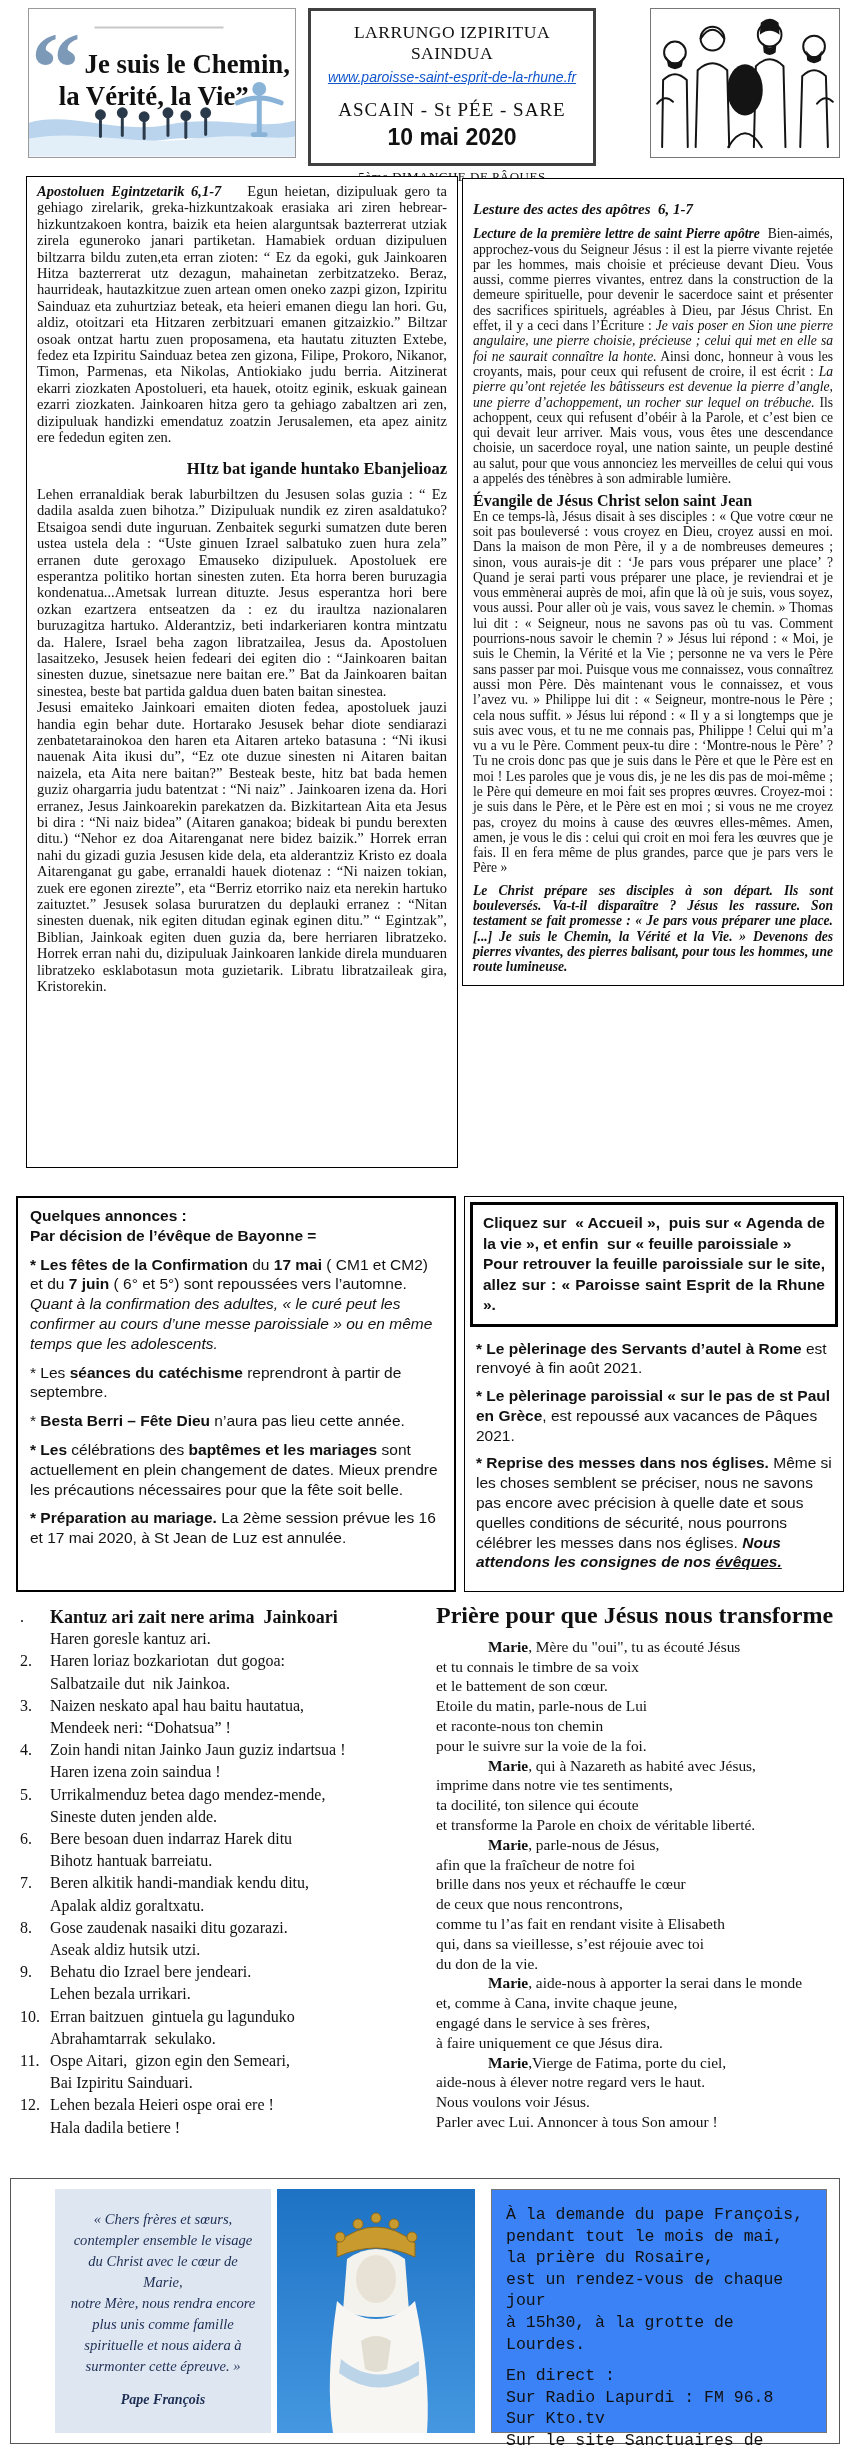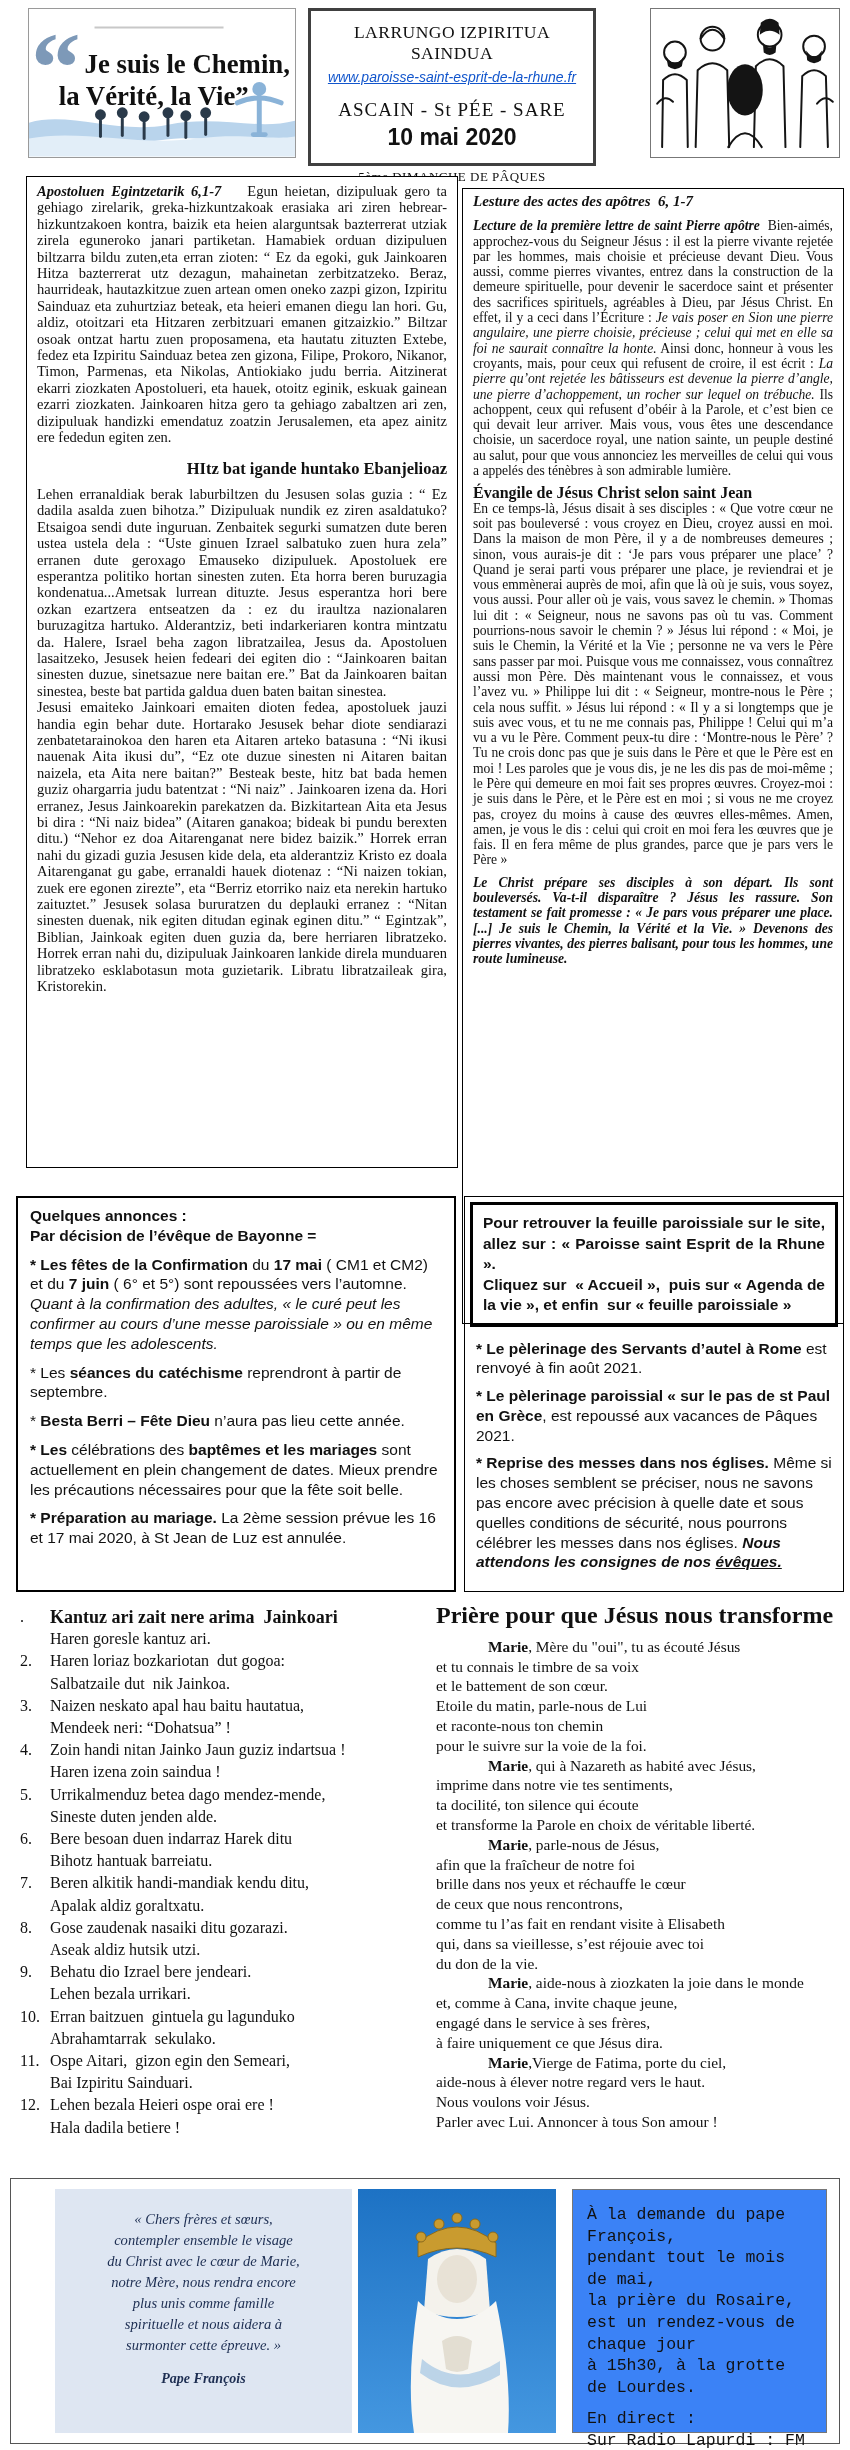--- a/index.html
+++ b/index.html
@@ -16,21 +16,21 @@
   #cbox .ptitle{margin-top:11px;font-size:17.5px;letter-spacing:.5px}
   #cbox .purl{display:inline-block;margin-top:5px;font-size:14px;color:#1155cc;font-style:italic;
               text-decoration:underline;font-family:"Liberation Sans",sans-serif}
   #cbox .ptowns{margin-top:13px;font-size:19px;letter-spacing:1px}
   #cbox .pdate{margin-top:3px;font-size:23px;font-weight:bold;font-family:"Liberation Sans",sans-serif}
   #cbox .psunday{margin-top:18px;font-size:13px;letter-spacing:.5px}
   #people{left:650px;top:8px;width:190px;height:150px;border:1px solid #777;background:#fff}
   
   .reading{border:1px solid #000;padding:6px 10px;text-align:justify;overflow:hidden;background:#fff}
   #colL{left:26px;top:176px;width:432px;height:992px;font-size:14.5px;line-height:16.4px}
-  #colR{left:462px;top:188px;width:382px;height:1136px;font-size:13.6px;line-height:15.3px;padding-top:5px}
+  #colR{left:462px;top:178px;width:382px;height:808px;font-size:13.6px;line-height:15.3px;padding-top:23px}
   .bh{font-weight:bold}
   .bih{font-weight:bold;font-style:italic}
   .gap16{height:15px}.gap10{height:9px}.gap8{height:7px}
   #colL .head2{font-weight:bold;font-size:16.5px;text-align:right}
   #colR .h1{font-size:15px;text-align:left}
   #colR .h2{font-size:16px;text-align:left}
   
   #annL{left:16px;top:1196px;width:440px;height:396px;border:2px solid #000;padding:8px 12px;
         font-family:"Liberation Sans",sans-serif;font-size:15.5px;line-height:19.8px;overflow:hidden}
   #annL .ahead{font-weight:bold}
@@ -44,21 +44,21 @@
   #song{left:14px;top:1606px;width:414px;height:566px;font-size:16px;line-height:22.2px;overflow:hidden}
   .vrow{display:flex}
   .vn{flex:none;width:36px;padding-left:6px}
   .vt{flex:1}
   #song .stitle{font-weight:bold;font-size:18px}
   #prayer{left:436px;top:1606px;width:408px;height:566px;font-size:15.4px;line-height:19.8px;overflow:hidden}
   #prayer .ptit{text-align:left;font-weight:bold;font-size:24px;margin-bottom:11px}
   
   #bottom{left:10px;top:2178px;width:830px;height:266px;border:1px solid #555;display:flex;
           padding:10px 12px 10px 44px}
-  #quotePanel{width:297px;background:#dee6f2;padding:20px 12px 8px;text-align:center;font-style:italic;
+  #quotePanel{width:216px;background:#dee6f2;padding:20px 12px 8px;text-align:center;font-style:italic;
               color:#1d2e52;font-size:14.6px;line-height:21px}
   #quotePanel .author{margin-top:12px;font-weight:bold;font-size:14px}
   #statue{width:198px;margin-left:6px;flex:none}
   #notice{flex:1;margin-left:16px;border:1px solid #777;padding:14px 14px;background:#3b82f6;
           font-family:Liberation Mono, monospace;font-size:16.5px;line-height:21.6px}
   #notice .ngap{height:10px}
 </style>
 </head>
 <body>
 
@@ -152,22 +152,22 @@
   <div class="ahead">Par décision de l’évêque de Bayonne =</div>
   <div class="ann-item"><span class="s-b">* Les fêtes de la Confirmation </span><span>du </span><span class="s-b">17 mai</span><span> ( CM1 et CM2) et du </span><span class="s-b">7 juin</span><span> ( 6° et 5°) sont repoussées vers l’automne. </span><span class="s-i">Quant à la confirmation des adultes, « le curé peut les confirmer au cours d’une messe paroissiale » ou en même temps que les adolescents.</span></div>
   <div class="ann-item"><span>* Les </span><span class="s-b">séances du catéchisme</span><span> reprendront à partir de septembre.</span></div>
   <div class="ann-item"><span>* </span><span class="s-b">Besta Berri – Fête Dieu</span><span> n’aura pas lieu cette année.</span></div>
   <div class="ann-item"><span class="s-b">* Les</span><span> célébrations des </span><span class="s-b">baptêmes et les mariages</span><span> sont actuellement en plein changement de dates. Mieux prendre les précautions nécessaires pour que la fête soit belle.</span></div>
   <div class="ann-item"><span class="s-b">* Préparation au mariage.</span><span> La 2ème session prévue les 16 et 17 mai 2020, à St Jean de Luz est annulée.</span></div>
 </div>
 
 <div class="abs" id="annR">
   <div id="siteBox">
+    <div>Cliquez sur&nbsp; « Accueil »,&nbsp; puis sur « Agenda de la vie », et enfin&nbsp; sur « feuille paroissiale »</div>
     <div>Pour retrouver la feuille paroissiale sur le site, allez sur : « Paroisse saint Esprit de la Rhune ».</div>
-    <div>Cliquez sur&nbsp; « Accueil »,&nbsp; puis sur « Agenda de la vie », et enfin&nbsp; sur « feuille paroissiale »</div>
   </div>
   <div id="rItems">
     <div class="r-item"><span class="s-b">* Le pèlerinage des Servants d’autel à Rome</span><span> est renvoyé à fin août 2021.</span></div>
     <div class="r-item"><span class="s-b">* Le pèlerinage paroissial « sur le pas de st Paul en Grèce</span><span>, est repoussé aux vacances de Pâques 2021.</span></div>
     <div class="r-item"><span class="s-b">* Reprise des messes dans nos églises.</span><span> Même si les choses semblent se préciser, nous ne savons pas encore avec précision à quelle date et sous quelles conditions de sécurité, nous pourrons célébrer les messes dans nos églises. </span><span class="s-b s-i">Nous attendons les consignes de nos </span><span class="s-b s-i s-u">évêques.</span></div>
   </div>
 </div>
 
 <div class="abs" id="song">
   <div class="vrow">
@@ -280,21 +280,21 @@
   <div><span>imprime dans notre vie tes sentiments,</span></div>
   <div><span>ta docilité, ton silence qui écoute</span></div>
   <div><span>et transforme la Parole en choix de véritable liberté.</span></div>
   <div><span class="s-t"></span><span class="s-b">Marie</span><span>, parle-nous de Jésus,</span></div>
   <div><span>afin que la fraîcheur de notre foi</span></div>
   <div><span>brille dans nos yeux et réchauffe le cœur</span></div>
   <div><span>de ceux que nous rencontrons,</span></div>
   <div><span>comme tu l’as fait en rendant visite à Elisabeth</span></div>
   <div><span>qui, dans sa vieillesse, s’est réjouie avec toi</span></div>
   <div><span>du don de la vie.</span></div>
-  <div><span class="s-t"></span><span class="s-b">Marie</span><span>, aide-nous à ziozkaten la joie dans le monde</span></div>
+  <div><span class="s-t"></span><span class="s-b">Marie</span><span>, aide-nous à apporter la serai dans le monde</span></div>
   <div><span>et, comme à Cana, invite chaque jeune,</span></div>
   <div><span>engagé dans le service à ses frères,</span></div>
   <div><span>à faire uniquement ce que Jésus dira.</span></div>
   <div><span class="s-t"></span><span class="s-b">Marie</span><span>,Vierge de Fatima, porte du ciel,</span></div>
   <div><span>aide-nous à élever notre regard vers le haut.</span></div>
   <div><span>Nous voulons voir Jésus.</span></div>
   <div><span>Parler avec Lui. Annoncer à tous Son amour !</span></div>
 </div>
 
 <div class="abs" id="bottom">

